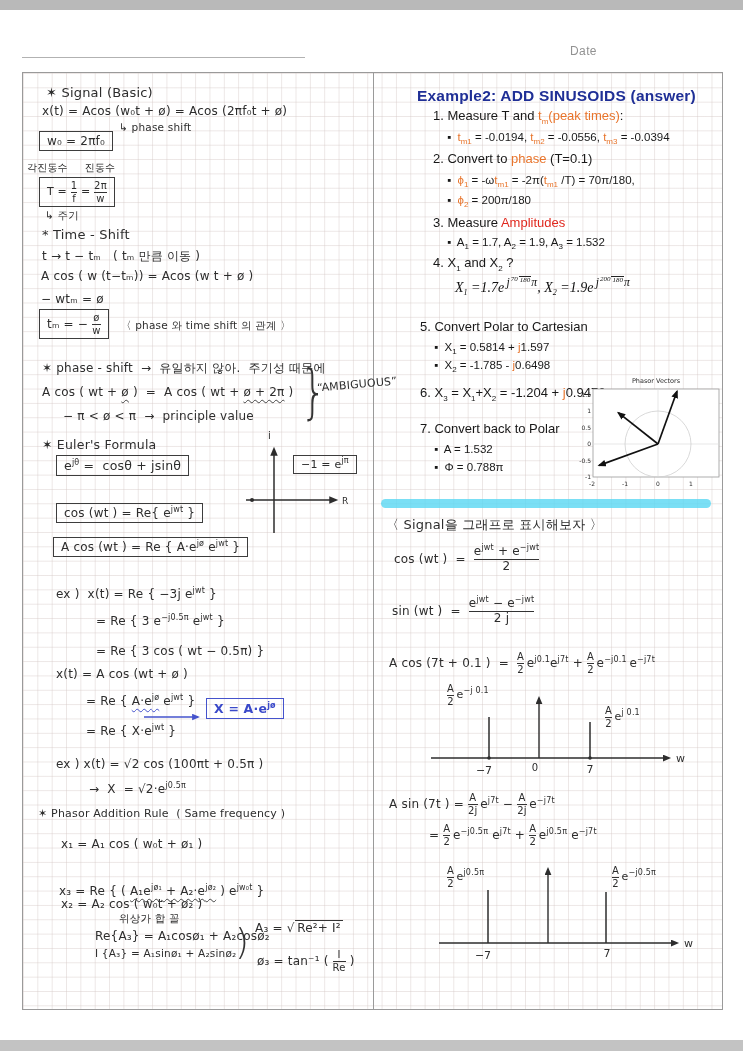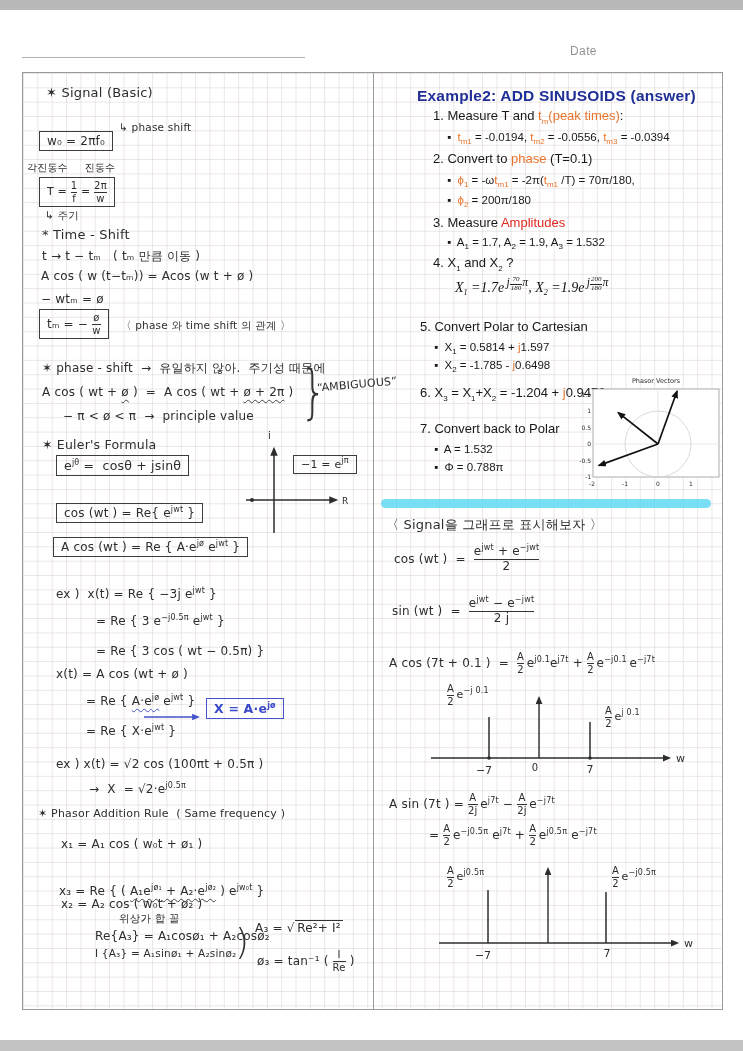--- a/index.html
+++ b/index.html
@@ -29,39 +29,40 @@
   .bigparen{font-size:36px;font-weight:200;color:#333;}
   .slide{position:absolute;font-family:"Liberation Sans",sans-serif;color:#181818;white-space:nowrap;margin-left:16px;}
   .slide em{font-style:normal;color:#e8742b;}
   .slide strong{font-weight:normal;color:#e0281e;}
   .slide sub{font-size:8px;line-height:0;}
   .slide sup{line-height:0;}
   #slidetitle{font-weight:bold;font-size:15.5px;color:#1f2f96;letter-spacing:.2px;}
   .it{font-size:13px;}
   .bu{font-size:11.5px;}
   .mathserif{font-family:"Liberation Serif",serif;font-style:italic;font-size:14px;color:#101010;}
-  .fr{display:inline-flex;flex-direction:column;text-align:center;font-size:7px;line-height:1.1;vertical-align:5px;justify-content:center;}
+  .fr{display:inline-flex;text-align:center;font-size:7px;line-height:1.1;vertical-align:5px;justify-content:center;}
   .fr b{font-weight:normal;padding:0 1px;}
   .fr b:last-child{border-top:.8px solid #222;}
   #hibar{position:absolute;left:358px;top:426px;width:330px;height:9px;background:#59d7f3;opacity:.8;border-radius:5px;}
   svg{position:absolute;overflow:visible;}
   svg text{font-family:"DejaVu Sans",sans-serif;fill:#2d2d2d;}
 </style>
 </head>
 <body>
 
 <div id="topbar" class="bar"></div>
 <div id="botbar" class="bar"></div>
 <div id="headline"></div>
 <div id="datelbl">Date</div>
 
 <div id="sheet">
   <div class="vdiv"></div>
 
   <div class="hw" style="left:23px;top:12px;font-size:13px">✶ Signal (Basic)</div>
+  <div class="hw" style="left:19px;top:31px">x(t) = Acos (w₀t + ø) = Acos (2πf₀t + ø)</div>
   <div class="hw" style="left:96px;top:48px;font-size:10.5px">↳ phase shift</div>
   <div class="hw bx" style="left:16px;top:58px">w₀ = 2πf₀</div>
   <div class="hw" style="left:4px;top:88px;font-size:10px">각진동수 &nbsp;&nbsp;&nbsp; 진동수</div>
   <div class="hw bx" style="left:16px;top:104px;font-size:11px">T = <span class="hfr sm">
         <span class="num">1</span>
         <span class="den">f</span>
       </span> = <span class="hfr sm">
         <span class="num">2π</span>
         <span class="den">w</span>
       </span></div>

